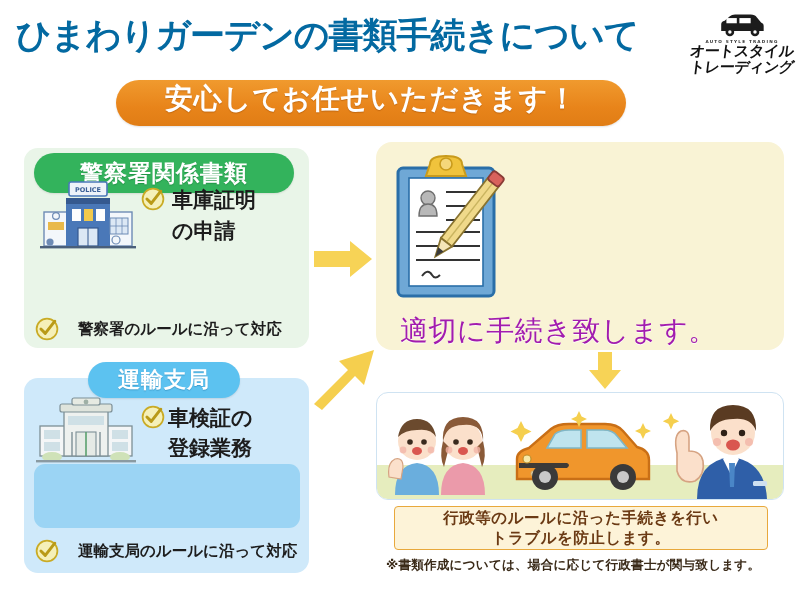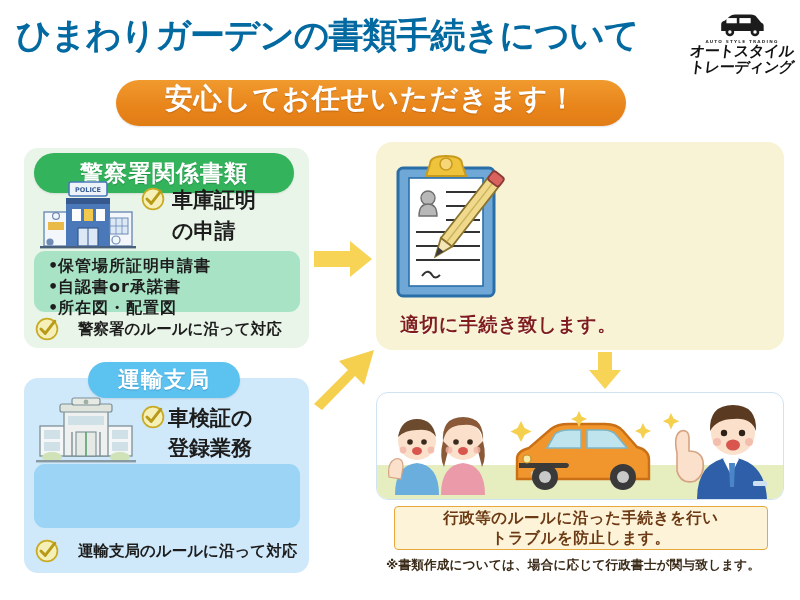--- a/index.html
+++ b/index.html
@@ -86,21 +86,21 @@
   .chk { width:26px; height:26px; flex:0 0 26px; }
 
   
   .card-main {
     position:absolute; left:376px; top:142px; width:408px; height:208px;
     background:#f9f3d5; border-radius:16px;
   }
   .main-text { position:absolute; left:506px; top:148px; width:280px;
                font-size:20.5px; line-height:1.33; font-weight:bold; color:#1b1b1b; letter-spacing:0.5px; }
   .main-green { position:absolute; left:400px; top:312px; width:380px;
-                font-size:19px; font-weight:bold; color:#7f1d1d; letter-spacing:0.5px;
+                font-size:28px; font-weight:normal; color:#a21caf; letter-spacing:0.5px;
                 text-shadow:0 1px 0 rgba(255,255,255,.8); }
 
   .card-illus {
     position:absolute; left:376px; top:392px; width:408px; height:108px;
     background:#ffffff; border:1.5px solid #cfe3f2; border-radius:12px; overflow:hidden;
   }
   .ground { position:absolute; left:0; bottom:0; width:100%; height:34px;
             background:#e6edbe; border-radius:0 0 10px 10px; }
 
   .card-caption {
@@ -177,27 +177,20 @@
     <rect x="4" y="70" width="96" height="2.4" fill="#4a5f7a"></rect>
   </svg>
 
   <svg class="chk" style="position:absolute; left:140px; top:186px;" viewBox="0 0 30 30">
     <circle cx="15" cy="15" r="12" fill="#f5f0b8" stroke="#c9ab25" stroke-width="2"></circle>
     <path d="M8 15 L13 20 L24 6" fill="none" stroke="#b99a17" stroke-width="3.4" stroke-linecap="round" stroke-linejoin="round"></path>
   </svg>
   <div class="head-line" style="left:172px; top:186px;">車庫証明</div>
   <div class="head-line" style="left:172px; top:217px;">の申請</div>
 
-  <div class="sublist green" style="left:34px; top:251px; width:266px; height:61px; padding:5px 0 0 14px;">
-    <ul>
-      <li><span class="bullet">•</span><span>保管場所証明申請書</span></li>
-      <li><span class="bullet">•</span><span>自認書or承諾書</span></li>
-      <li><span class="bullet">•</span><span>所在図・配置図</span></li>
-    </ul>
-  </div>
 
   <div class="footnote-row" style="left:34px; top:316px;">
     <svg class="chk" viewBox="0 0 30 30">
       <circle cx="15" cy="15" r="12" fill="#f5f0b8" stroke="#c9ab25" stroke-width="2"></circle>
       <path d="M8 15 L13 20 L24 6" fill="none" stroke="#b99a17" stroke-width="3.4" stroke-linecap="round" stroke-linejoin="round"></path>
     </svg>
     <span class="txt">警察署のルールに沿って対応</span>
   </div>
 
   <div class="card-transport"></div>

